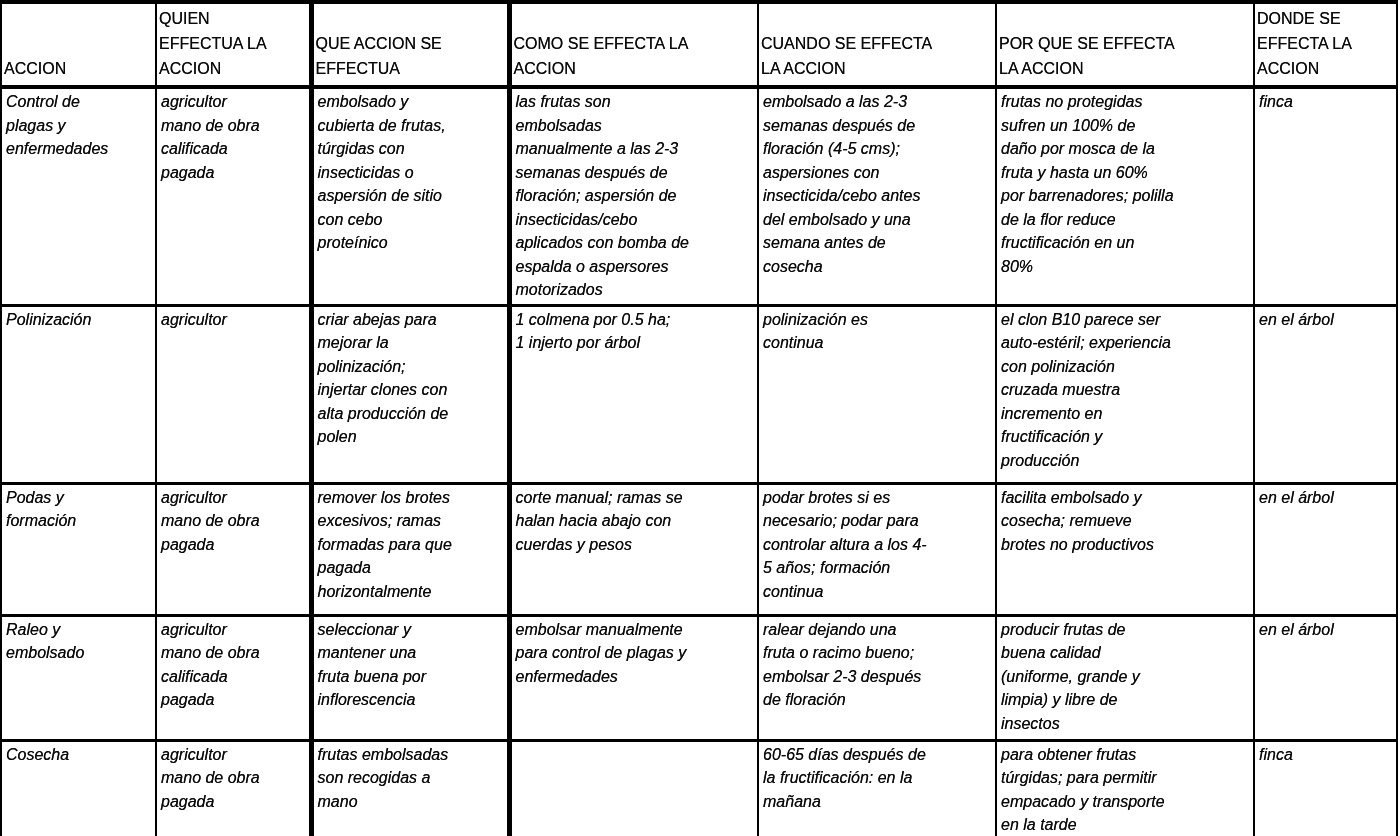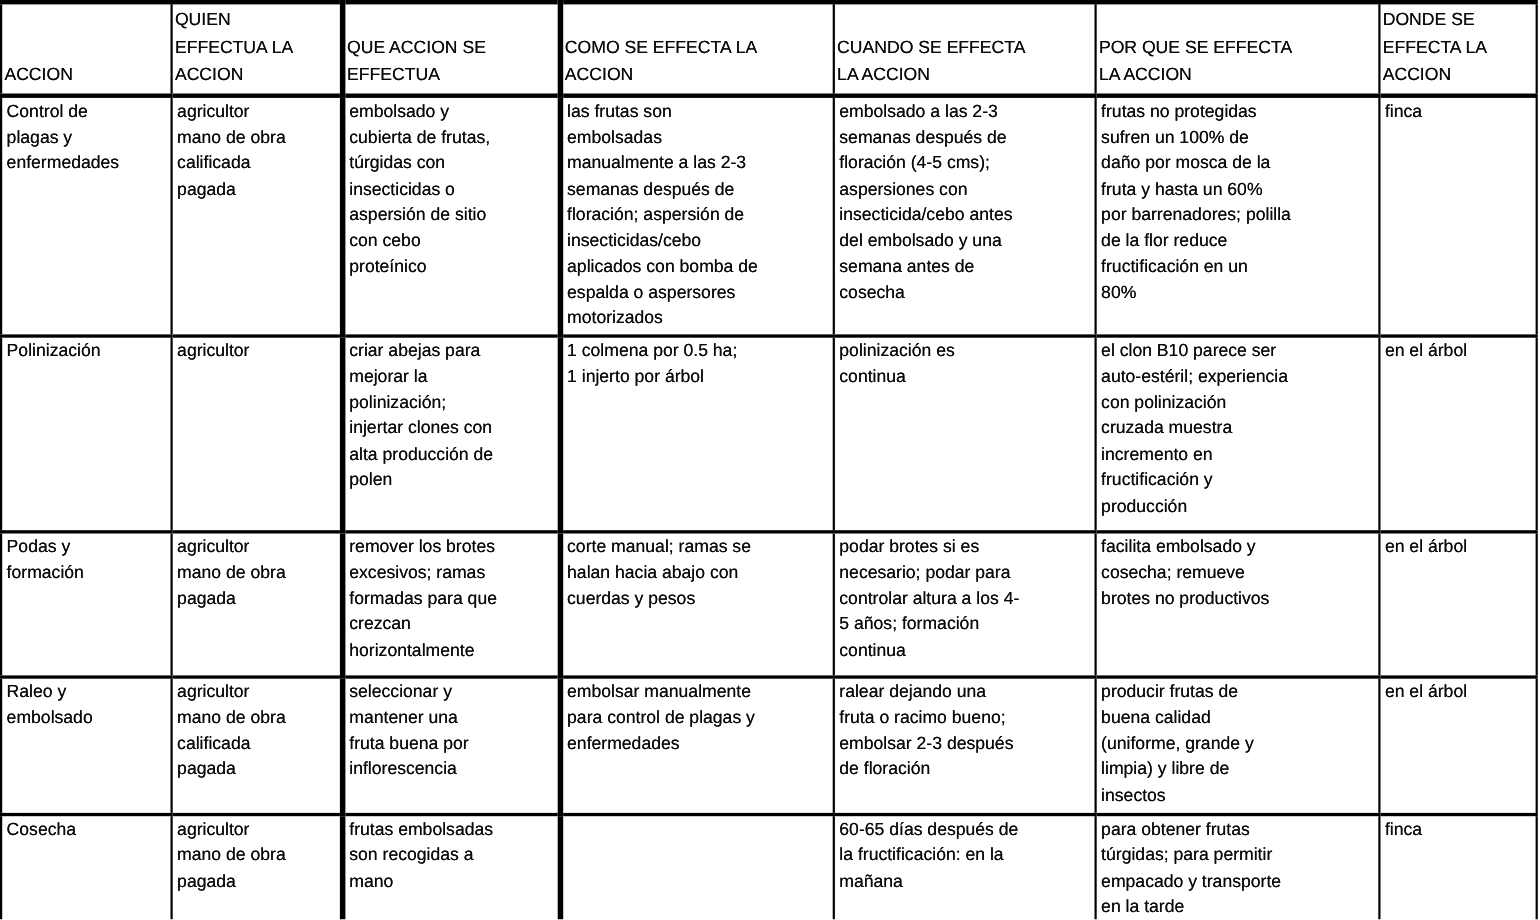--- a/index.html
+++ b/index.html
@@ -51,20 +51,21 @@
     line-height: 25px;
     padding: 2px 2px 4px 2px;
     border-bottom: 4px solid #000;
   }
   td {
     vertical-align: top;
     text-align: left;
     line-height: 23.5px;
     padding: 1px 4px 2px 4px;
     border-top: 3px solid #000;
+    font-style: italic;
   }
   
   th:nth-child(2), td:nth-child(2) { border-right-width: 5px; }
   th:nth-child(3), td:nth-child(3) { border-right-width: 5px; margin-left: 36px; }
 
   tr.hdr { height: 85px; }
   tr.r1  { height: 215px; }
   tr.r2  { height: 178px; }
   tr.r3  { height: 132px; padding-left: 41px; }
   tr.r4  { height: 125px; }
@@ -170,21 +171,21 @@
       </tr>
       <tr class="r3">
         <td>Podas y
 formación</td>
         <td>agricultor
 mano de obra
 pagada</td>
         <td>remover los brotes
 excesivos; ramas
 formadas para que
-crezcan
+pagada
 horizontalmente</td>
         <td>corte manual; ramas se
 halan hacia abajo con
 cuerdas y pesos</td>
         <td>podar brotes si es
 necesario; podar para
 controlar altura a los 4-
 5 años; formación
 continua</td>
         <td>facilita embolsado y

